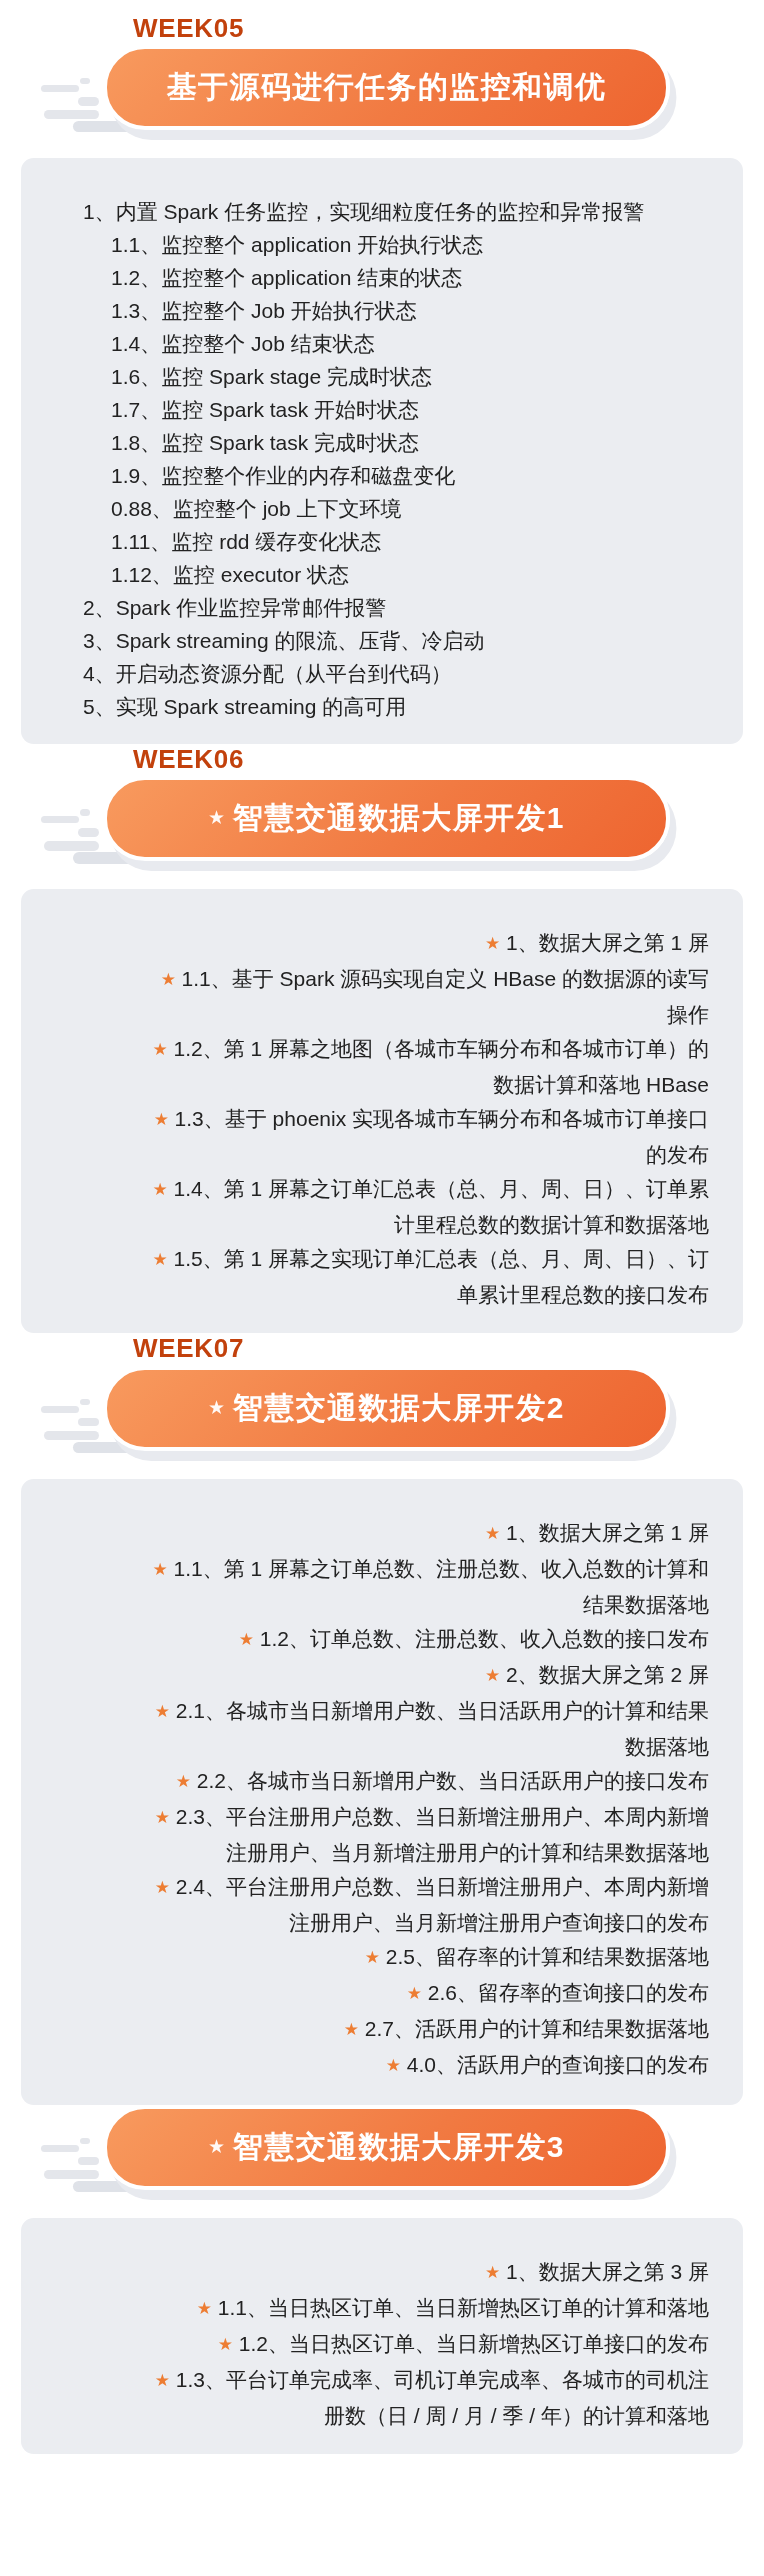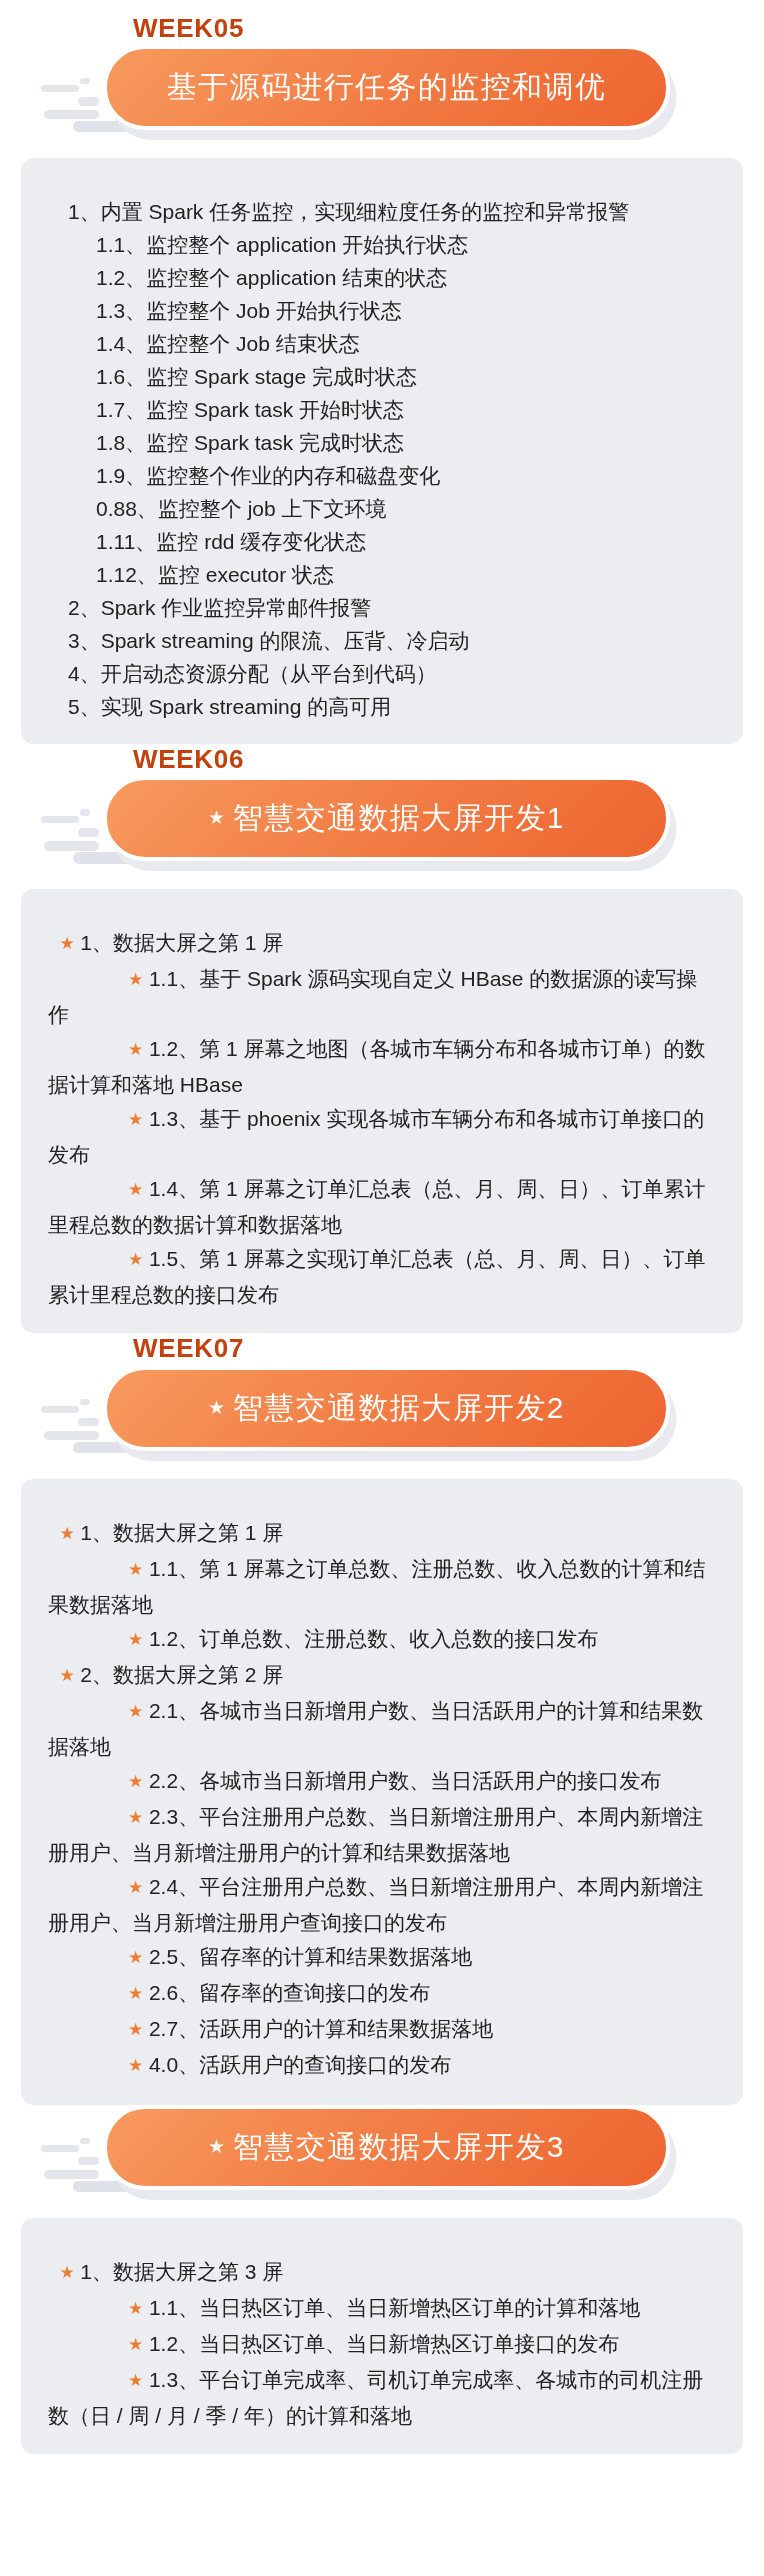--- a/index.html
+++ b/index.html
@@ -28,40 +28,40 @@
   .sl-3{left:-59px;top:65px;width:55px;height:9.2px;}
   .sl-4{left:-30px;top:76px;width:113px;height:11.3px;background:#dfe2e8;}
   .banner{
     position:relative;z-index:1;width:100%;height:100%;box-sizing:border-box;
     background:linear-gradient(135deg,#f89a5e 0%,#f17a42 55%,#ee6530 100%);
     border:4.2px solid #ffffff;border-radius:42px;
     box-shadow:6.4px 10px 0 0 #e8eaef;
     display:flex;align-items:center;justify-content:center;
   }
   .banner-title{
-    color:#ffffff;font-size:30px;font-weight:400;letter-spacing:1.4px;
+    color:#ffffff;font-size:30px;font-weight:700;letter-spacing:1.4px;
     white-space:nowrap;display:flex;align-items:center;justify-content:flex-end;
   }
   .banner-star{
     font-size:19px;color:rgba(255,255,255,0.95);
     margin-right:6.4px;transform:translateY(-1.4px);
   }
 
   .card{
     margin:28px 21px 0 21px;
     background:#ebedf1;border-radius:12.7px;
-    padding:37px 34px 21px 27px;
+    padding:37px 34px 21px 42px;
     box-sizing:border-box;
   }
   .item{
     font-size:21px;line-height:33px;color:#222222;
   }
   .card.plain .item.lv0{text-indent:20px;}
   .card.plain .item.lv1{text-indent:48px;}
-  .card.starred .item{line-height:34px;}
+  .card.starred .item{line-height:34px;text-align:right;}
   .card.starred .item.lv0{text-indent:5.7px;}
   .card.starred .item.lv1{text-indent:40px;}
   .star-bullet{
     color:#ed7d33;font-size:17px;margin-right:5.7px;
     display:inline-block;transform:translateY(-1.4px);
   }
 </style>
 </head>
 <body>
 

